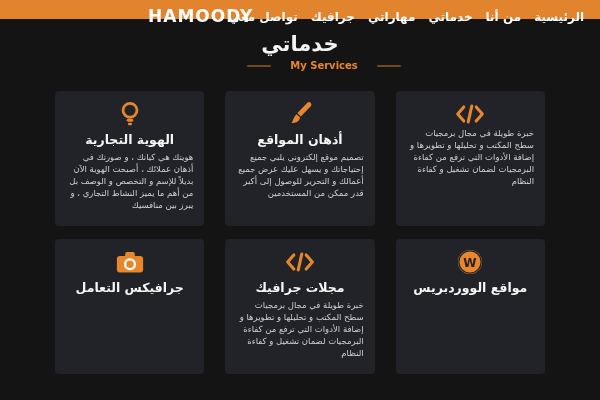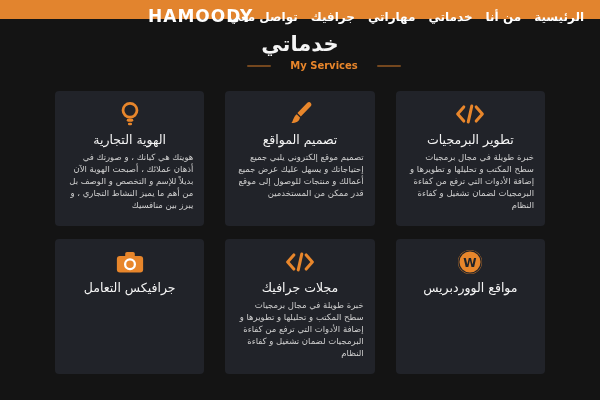--- a/index.html
+++ b/index.html
@@ -59,21 +59,21 @@
     background:var(--card_bg);border-radius:4px;
     height:135px;overflow:hidden;
     padding:10px 11px;text-align:center;
   }
   .card .icon{
     height:26px;display:flex;align-items:center;justify-content:center;
     color:var(--accent);
   }
   .card h3{
     margin:5px 0 4px;color:var(--text_light);
-    font-size:12.5px;font-weight:normal;direction:rtl;
+    font-size:12.5px;font-weight:bold;direction:rtl;
   }
   .card p{
     margin:0;color:var(--text_dim);font-size:8.5px;line-height:1.42;
     direction:rtl;
     text-align:right;
   }
   svg{display:block;}
 </style>
 </head>
 <body>
@@ -103,33 +103,32 @@
   <div class="grid">
 
     <div class="card">
       <div class="icon">
         <svg width="30" height="22" viewBox="0 0 34 24" fill="none" stroke="currentColor" stroke-width="3.4" stroke-linecap="round" stroke-linejoin="round">
           <path d="M10 4 L3 12 L10 20"></path>
             <path d="M19 3 L15 21"></path>
             <path d="M24 4 L31 12 L24 20"></path>
         </svg>
       </div>
-      <h3>تطوير البرمجيات</h3>
       <p>خبرة طويلة في مجال برمجيات سطح المكتب و تحليلها و تطويرها و إضافة الأدوات التي ترفع من كفاءة البرمجيات لضمان تشغيل و كفاءة النظام</p>
     </div>
 
     <div class="card">
       <div class="icon">
         <svg width="26" height="26" viewBox="0 0 32 32" fill="currentColor">
           <path d="M29 2c1.4 1.4 1.4 3.2.2 4.4L17 19l-4.2-4.2L25 2.2C26.2 1 28 .9 29 2z"></path>
           <path d="M12 16.2l4 4c-.8 4.6-4.6 7-10.6 7 2.4-3 2.2-7.4 6.6-11z"></path>
         </svg>
       </div>
-      <h3>تصميم المواقع</h3>
-      <p>تصميم موقع إلكتروني يلبي جميع إحتياجاتك و يسهل عليك عرض جميع أعمالك و منتجات للوصول إلى موقع قدر ممكن من المستخدمين</p>
+      <h3>أذهان المواقع</h3>
+      <p>تصميم موقع إلكتروني يلبي جميع إحتياجاتك و يسهل عليك عرض جميع أعمالك و التحرير للوصول إلى أكبر قدر ممكن من المستخدمين</p>
     </div>
 
     <div class="card">
       <div class="icon">
         <svg width="24" height="26" viewBox="0 0 24 28">
           <circle cx="12" cy="10" r="7.5" fill="none" stroke="currentColor" stroke-width="3"></circle>
           <rect x="8.5" y="19" width="7" height="3.4" rx="1.6" fill="currentColor"></rect>
           <rect x="9.8" y="23.4" width="4.4" height="2.6" rx="1.3" fill="currentColor"></rect>
         </svg>
       </div>

